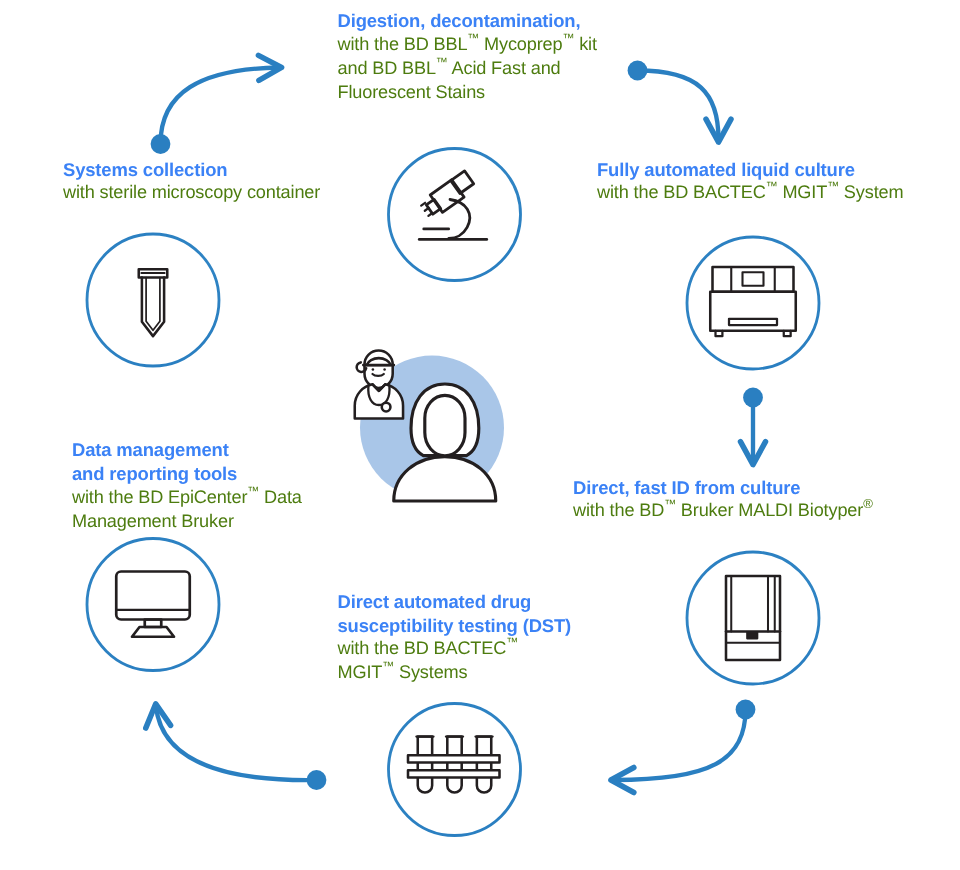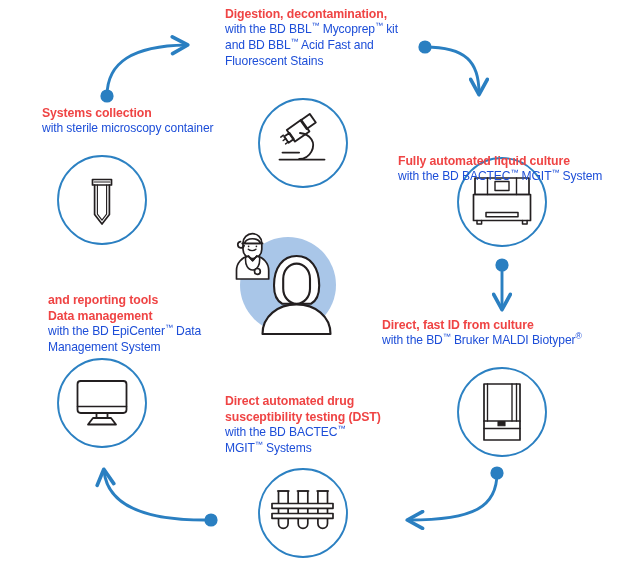--- a/index.html
+++ b/index.html
@@ -19,46 +19,46 @@
     position: absolute;
     left: 0; top: 0;
     width: 640px;
     height: 580px;
   }
   .txt {
     position: absolute;
     line-height: 1.32;
   }
   .hd {
-    color: #ef4444;
+    color: #3b82f6;
     font-weight: bold;
     font-size: 12.3px;
     letter-spacing: -0.1px;
   }
   .sb {
-    color: #1d4ed8;
+    color: #4d7c0f;
     font-weight: normal;
     font-size: 12.1px;
     letter-spacing: -0.1px;
   }
   .tm {
     font-size: 0.66em;
     vertical-align: super;
     line-height: 0;
   }
   .reg {
     font-size: 0.72em;
     vertical-align: super;
     line-height: 0;
   }
 
   
   #t-specimen   { left: 42px;  top: 105px;  width: 180px; }
   #t-digestion  { left: 225px; top: 6px;    width: 175px; }
-  #t-liquid     { left: 398px; top: 105px;  width: 230px; margin-top: 48px; }
+  #t-liquid     { left: 398px; top: 105px;  width: 230px; }
   #t-directid   { left: 382px; top: 317px;  width: 232px; }
   #t-dst        { left: 225px; top: 393px;  width: 160px; }
   #t-data       { left: 48px;  top: 292px;  width: 165px; }
 </style>
 </head>
 <body>
 
 <svg id="diagram" viewBox="0 0 640 580" xmlns="http://www.w3.org/2000/svg">
 
   <defs>
@@ -221,17 +221,17 @@
 </div>
 
 <div class="txt" id="t-dst">
   <div class="hd">Direct automated drug</div>
   <div class="hd">susceptibility testing (DST)</div>
   <div class="sb">with the BD BACTEC<span class="tm">™</span></div>
   <div class="sb">MGIT<span class="tm">™</span> Systems</div>
 </div>
 
 <div class="txt" id="t-data">
+  <div class="hd">Data management</div>
   <div class="hd">and reporting tools</div>
-  <div class="hd">Data management</div>
   <div class="sb">with the BD EpiCenter<span class="tm">™</span> Data</div>
-  <div class="sb">Management System</div>
+  <div class="sb">Management Bruker</div>
 </div>
 
 </body></html>

